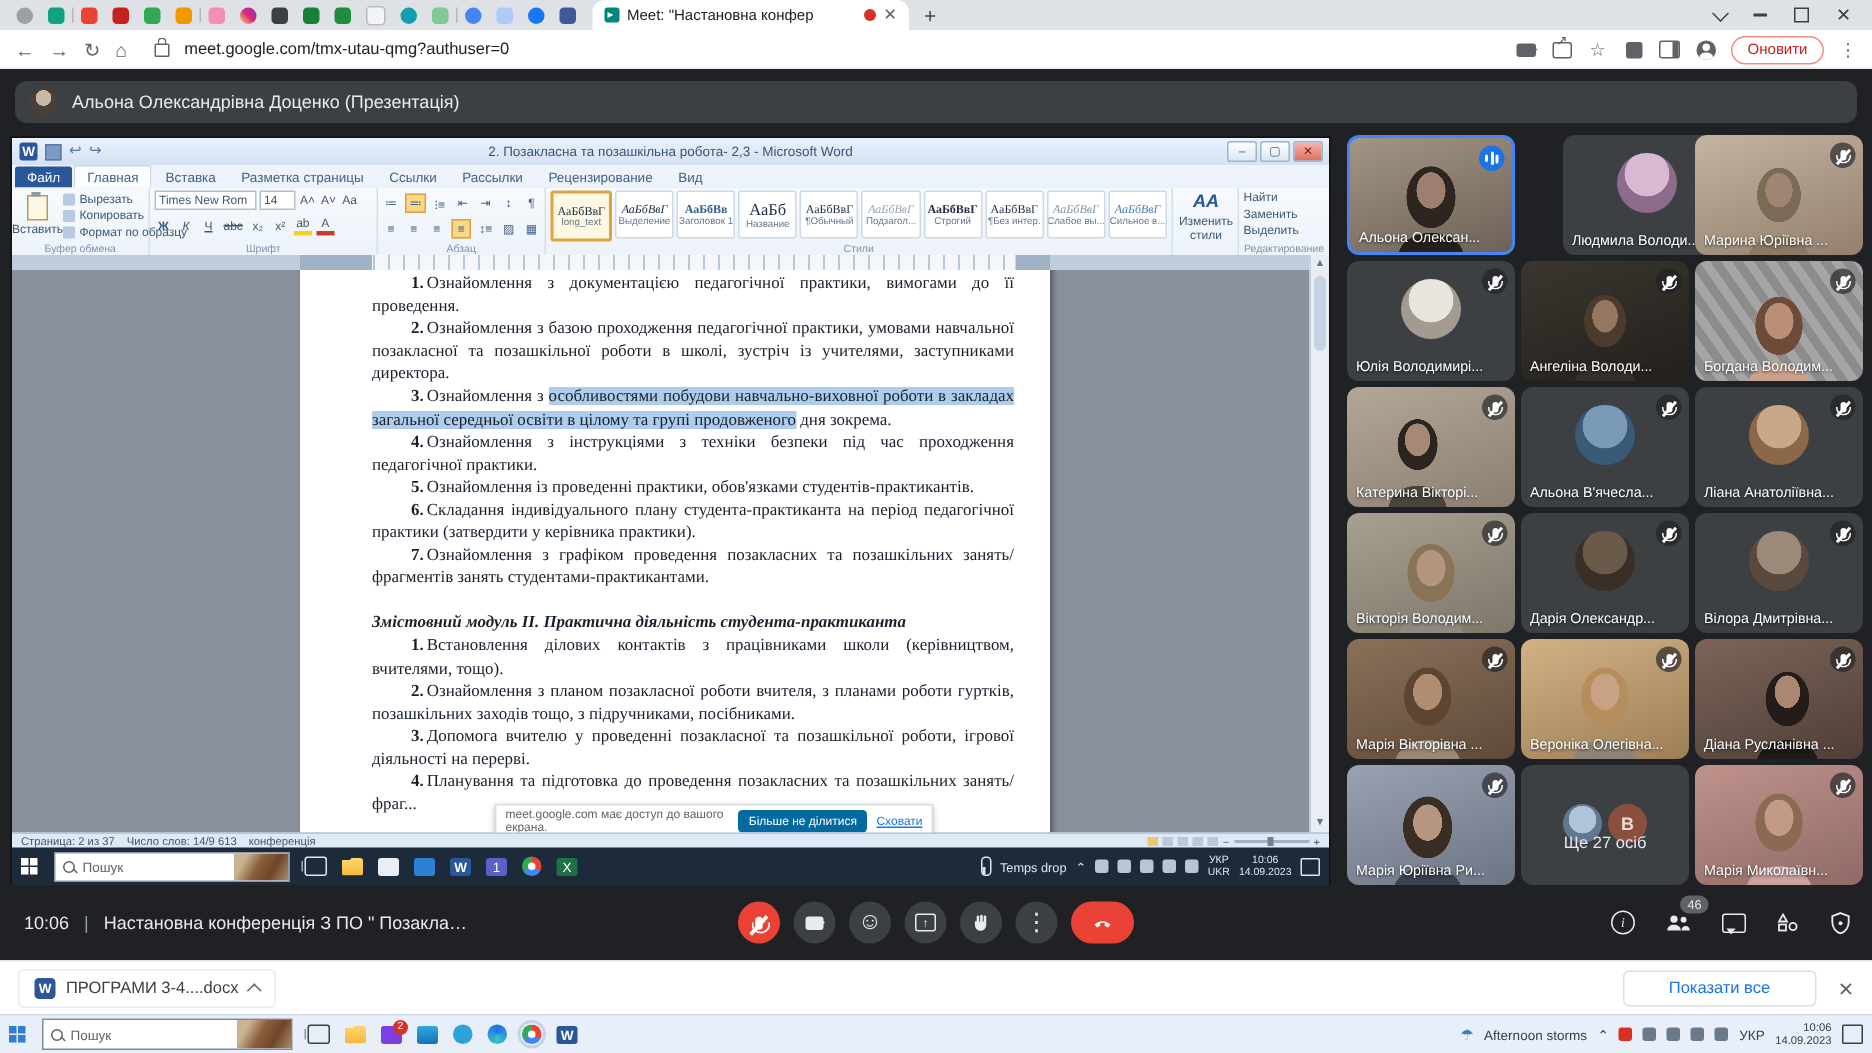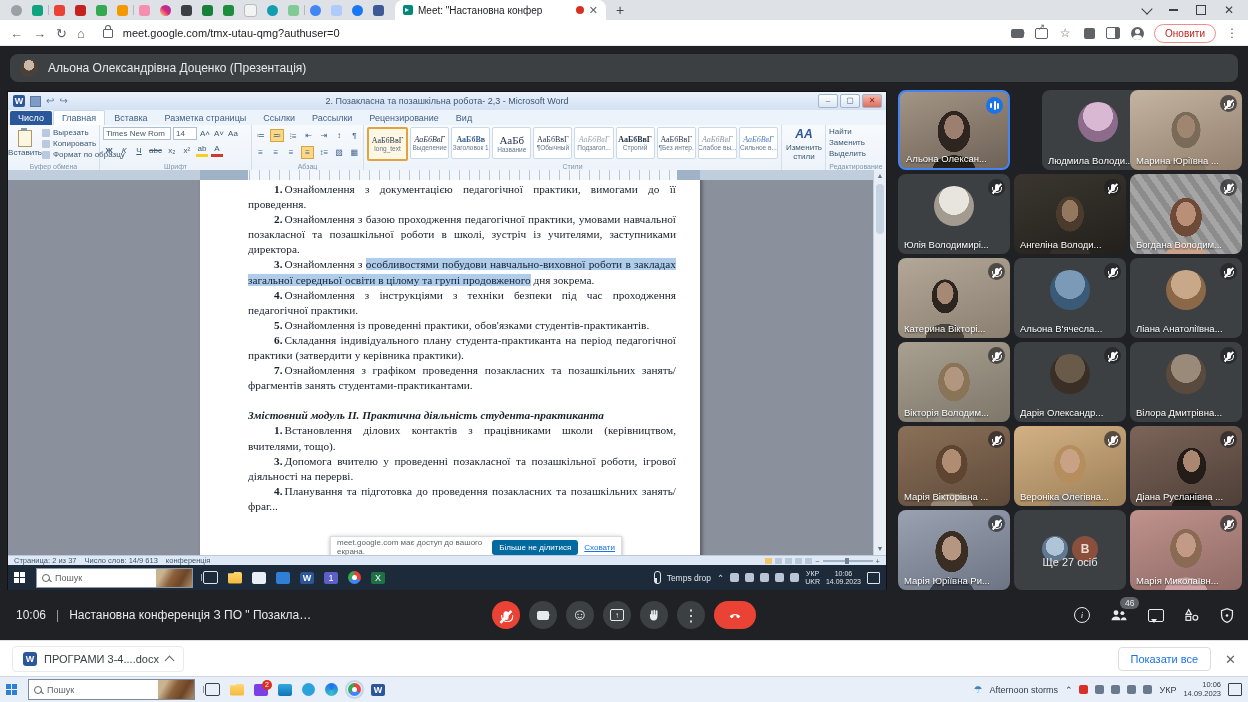--- a/index.html
+++ b/index.html
@@ -213,21 +213,21 @@
   .info-ic{width:14px;height:14px;border:1.5px solid #e8eaed;border-radius:50%;font-size:9px;display:flex;align-items:center;justify-content:center;font-family:"Liberation Serif",serif;font-style:italic;}
   .chat-ic{width:14px;height:11px;border:1.5px solid #e8eaed;border-radius:2px;position:relative;}
   .chat-ic::after{content:"";position:absolute;left:2px;bottom:-5px;border:3px solid transparent;border-top:4px solid #e8eaed;}
   
   .dlbar{position:absolute;top:640px;left:0;right:0;height:36px;background:#fff;border-top:1px solid #e0e0e0;display:flex;align-items:center;}
   .dl-chip{display:flex;align-items:center;gap:7px;margin-left:12px;padding:5px 10px;border:1px solid #e8eaed;border-radius:4px;}
   .dl-wic{width:14px;height:14px;background:#2b579a;color:#fff;font-size:9px;font-weight:bold;display:flex;align-items:center;justify-content:center;border-radius:3px;}
   .dl-name{font-size:11px;color:#3c4043;}
   .dl-chev{width:6px;height:6px;border-left:1.6px solid #5f6368;border-top:1.6px solid #5f6368;transform:rotate(45deg);margin-top:3px;}
   .dl-right{margin-left:auto;display:flex;align-items:center;gap:14px;padding-right:12px;}
-  .showall{border:1px solid #dadce0;color:#1a73e8;background:#fff;font-size:11px;border-radius:4px;padding:5px 12px;}
+  .showall{border:1px solid #dadce0;color:#1a73e8;background:#fff;font-size:11px;border-radius:4px;padding:5px 30px;}
   .dl-x{color:#5f6368;font-size:13px;}
   
   .osbar{position:absolute;top:676px;left:0;right:0;height:26px;background:#e9eff8;border-top:1px solid #cfd8e4;display:flex;align-items:center;gap:10px;padding:0 6px;box-sizing:border-box;}
   .osbar .searchbox{width:160px;height:19px;border:1px solid #7e8a99;}
   .osbar .taskview{border-color:#3c4043;}
   .osbar .taskview::after{border-color:#8a98a8;}
   .badge2{position:absolute;right:-4px;top:-4px;background:#d93025;color:#fff;border-radius:50%;width:10px;height:10px;font-size:7px;display:flex;align-items:center;justify-content:center;}
   .t-purple{background:#7b3fe4;position:relative;}
   .t-mail{background:linear-gradient(#31a8e0,#1273b5);}
   .t-tg{border-radius:50%;background:#2aa3da;width:13px;height:13px;}
@@ -323,21 +323,21 @@
           <span class="redo-ic">↪</span>
         </div>
         <span class="wtitle-text">2. Позакласна  та позашкільна  робота- 2,3 - Microsoft Word</span>
         <div class="wbtns">
           <span class="wbtn">–</span>
           <span class="wbtn">▢</span>
           <span class="wbtn close">✕</span>
         </div>
       </div>
       <div class="wtabs">
-        <span class="wtab file">Число</span>
+        <span class="wtab file">Файл</span>
         <span class="wtab active">Главная</span>
         <span class="wtab">Вставка</span>
         <span class="wtab">Разметка страницы</span>
         <span class="wtab">Ссылки</span>
         <span class="wtab">Рассылки</span>
         <span class="wtab">Рецензирование</span>
         <span class="wtab">Вид</span>
       </div>
       <div class="ribbon">
         <div class="rgroup" style="width:92px;display:flex;gap:3px;">
@@ -473,20 +473,21 @@
         <div class="page">
           <p class="ind"><b>1.</b><span>Ознайомлення з документацією педагогічної практики, вимогами до її проведення.</span></p>
           <p class="ind"><b>2.</b><span>Ознайомлення з базою проходження педагогічної практики, умовами навчальної позакласної та позашкільної роботи в школі, зустріч із учителями, заступниками директора.</span></p>
           <p class="ind"><b>3.</b><span>Ознайомлення з </span><span class="hl">особливостями побудови навчально-виховної роботи в закладах загальної середньої освіти в цілому та групі продовженого</span><span> дня зокрема.</span></p>
           <p class="ind"><b>4.</b><span>Ознайомлення з інструкціями з техніки безпеки під час проходження педагогічної практики.</span></p>
           <p class="ind"><b>5.</b><span>Ознайомлення із проведенні практики, обов'язками студентів-практикантів.</span></p>
           <p class="ind"><b>6.</b><span>Складання індивідуального плану студента-практиканта на період педагогічної практики (затвердити у керівника практики).</span></p>
           <p class="ind"><b>7.</b><span>Ознайомлення з графіком проведення позакласних та позашкільних занять/фрагментів занять студентами-практикантами.</span></p>
           <p class="dh">Змістовний модуль ІІ. Практична діяльність студента-практиканта</p>
           <p class="ind"><b>1.</b><span>Встановлення ділових контактів з працівниками школи (керівництвом, вчителями, тощо).</span></p>
+          <p class="ind"><b>2.</b><span>Ознайомлення з планом позакласної роботи вчителя, з планами роботи гуртків, позашкільних заходів тощо, з підручниками, посібниками.</span></p>
           <p class="ind"><b>3.</b><span>Допомога вчителю у проведенні позакласної та позашкільної роботи, ігрової діяльності на перерві.</span></p>
           <p class="ind"><b>4.</b><span>Планування та підготовка до проведення позакласних та позашкільних занять/фраг...</span></p>
         </div>
       </div>
 
       <div class="vsb">
         <span class="arr" style="top:1px;">▲</span>
         <span class="thumb"></span>
         <span class="arr" style="bottom:1px;">▼</span>
       </div>

